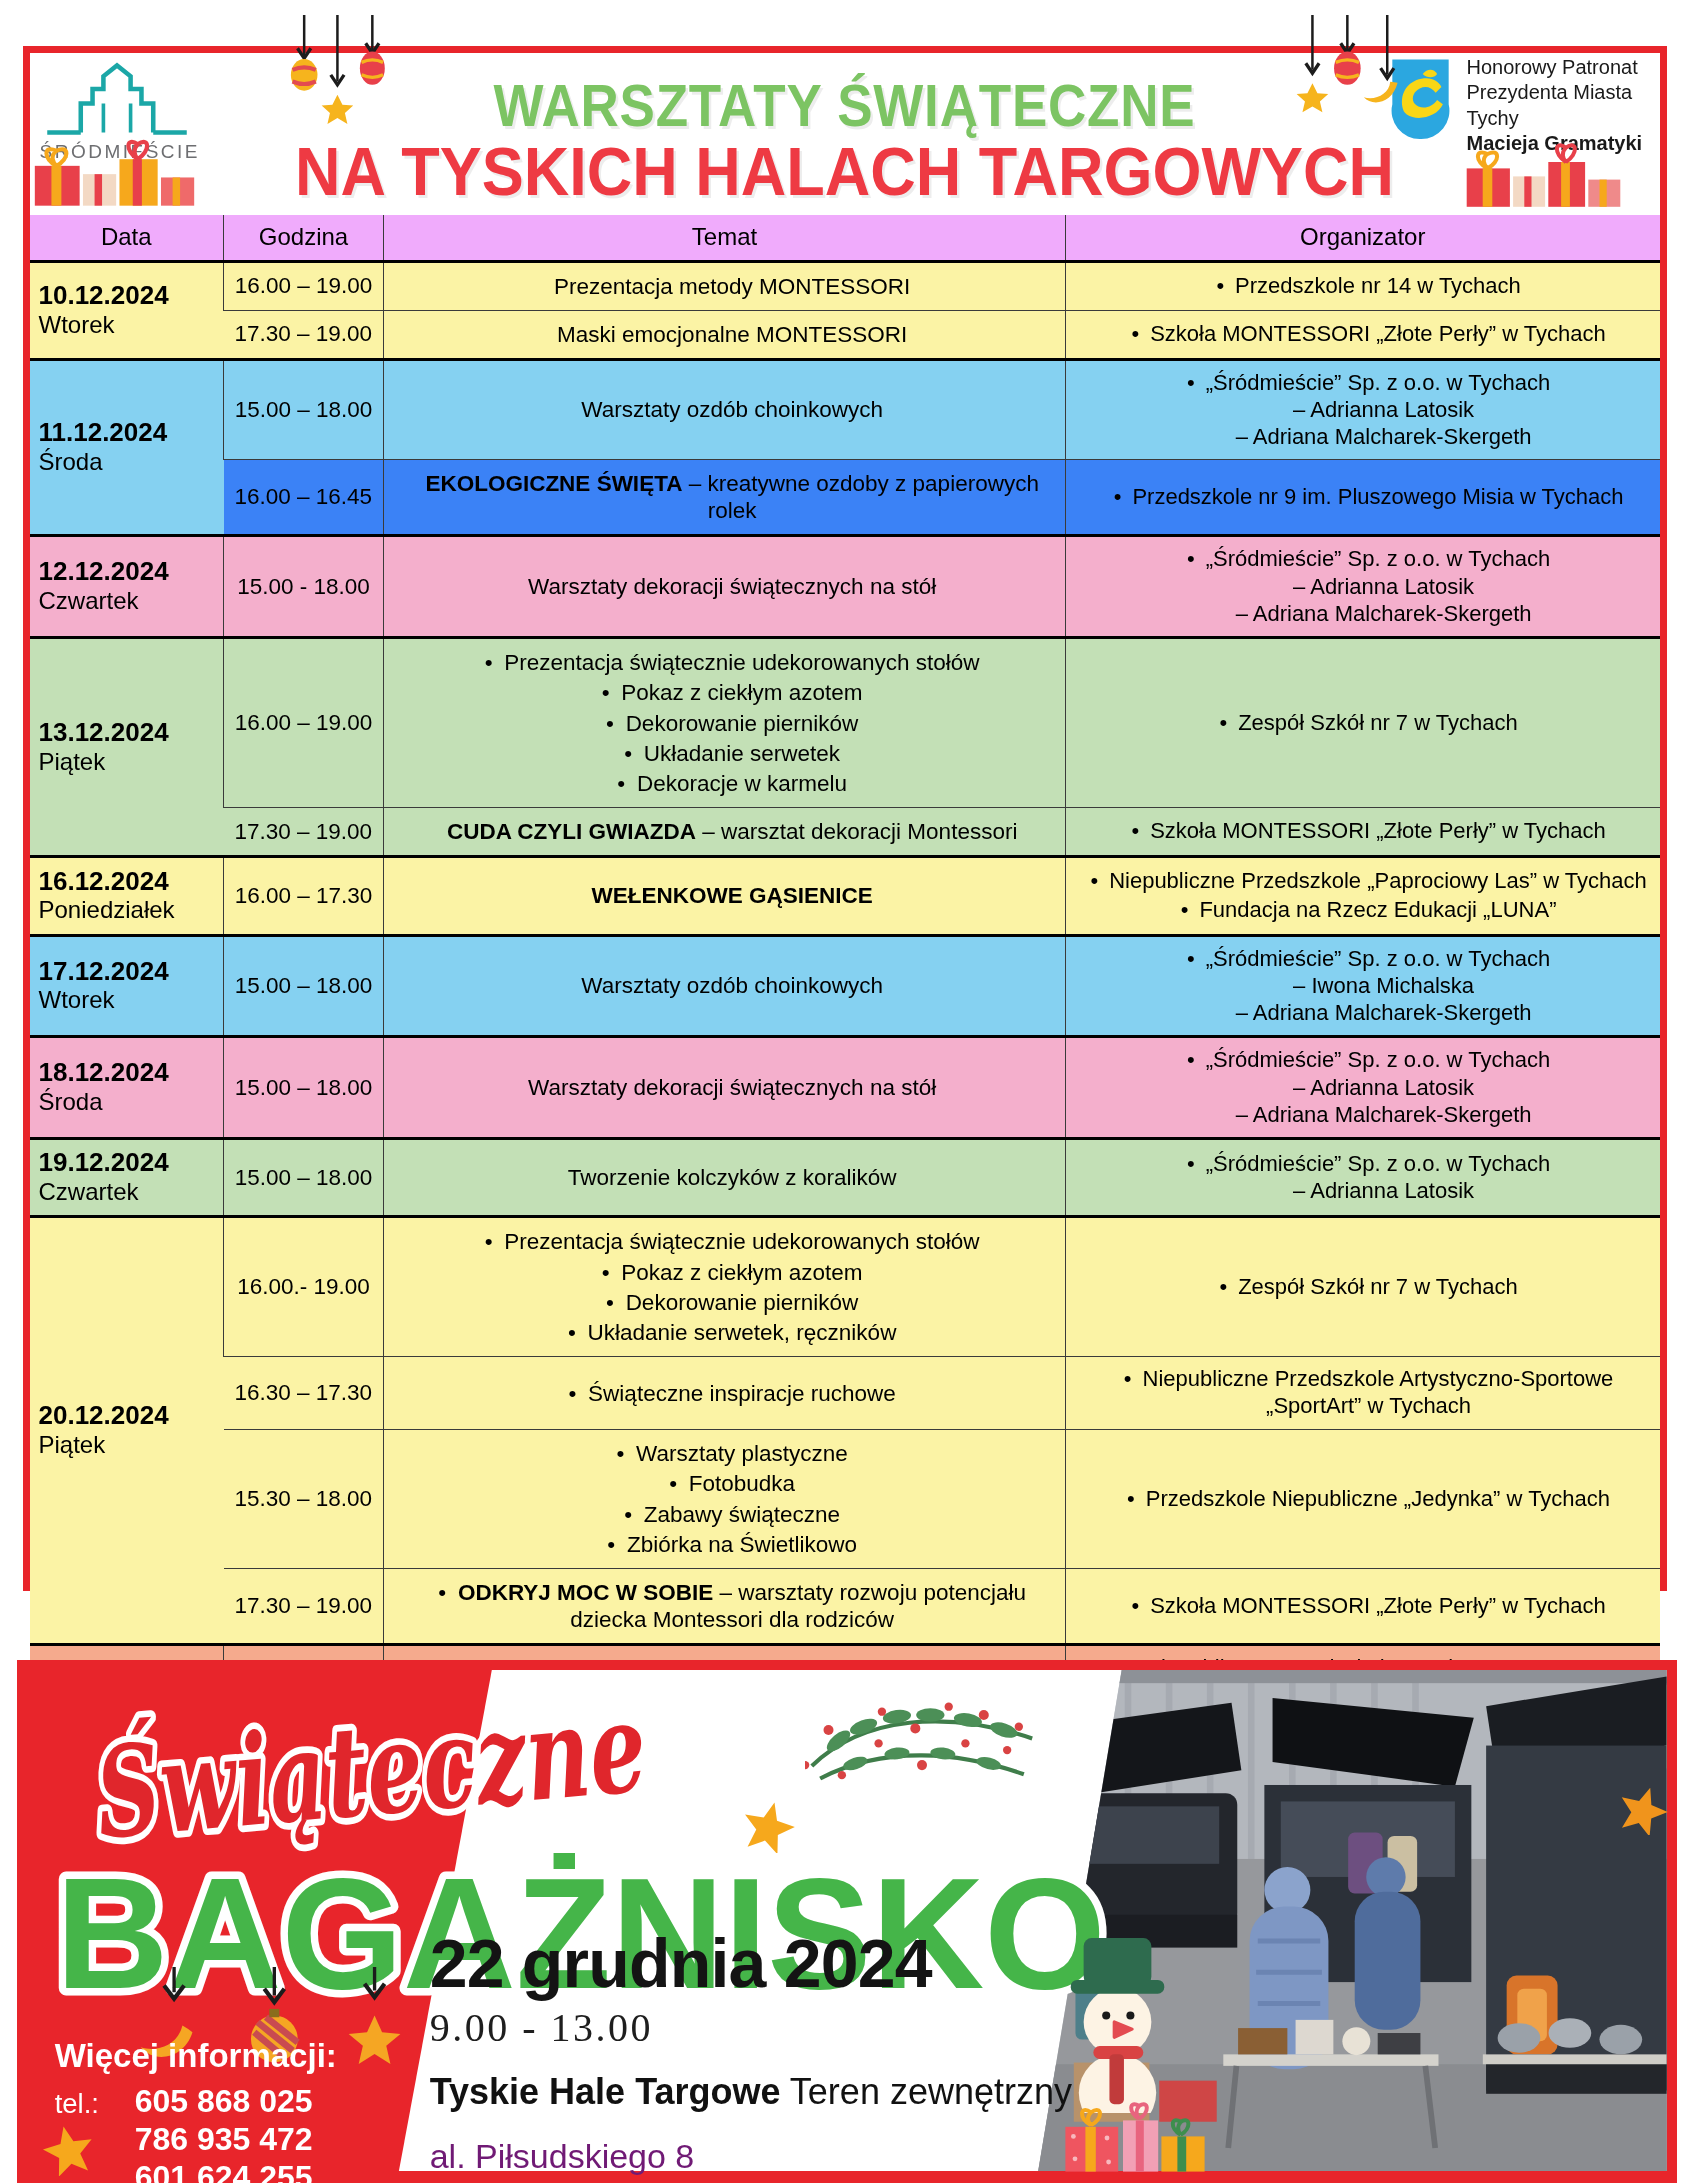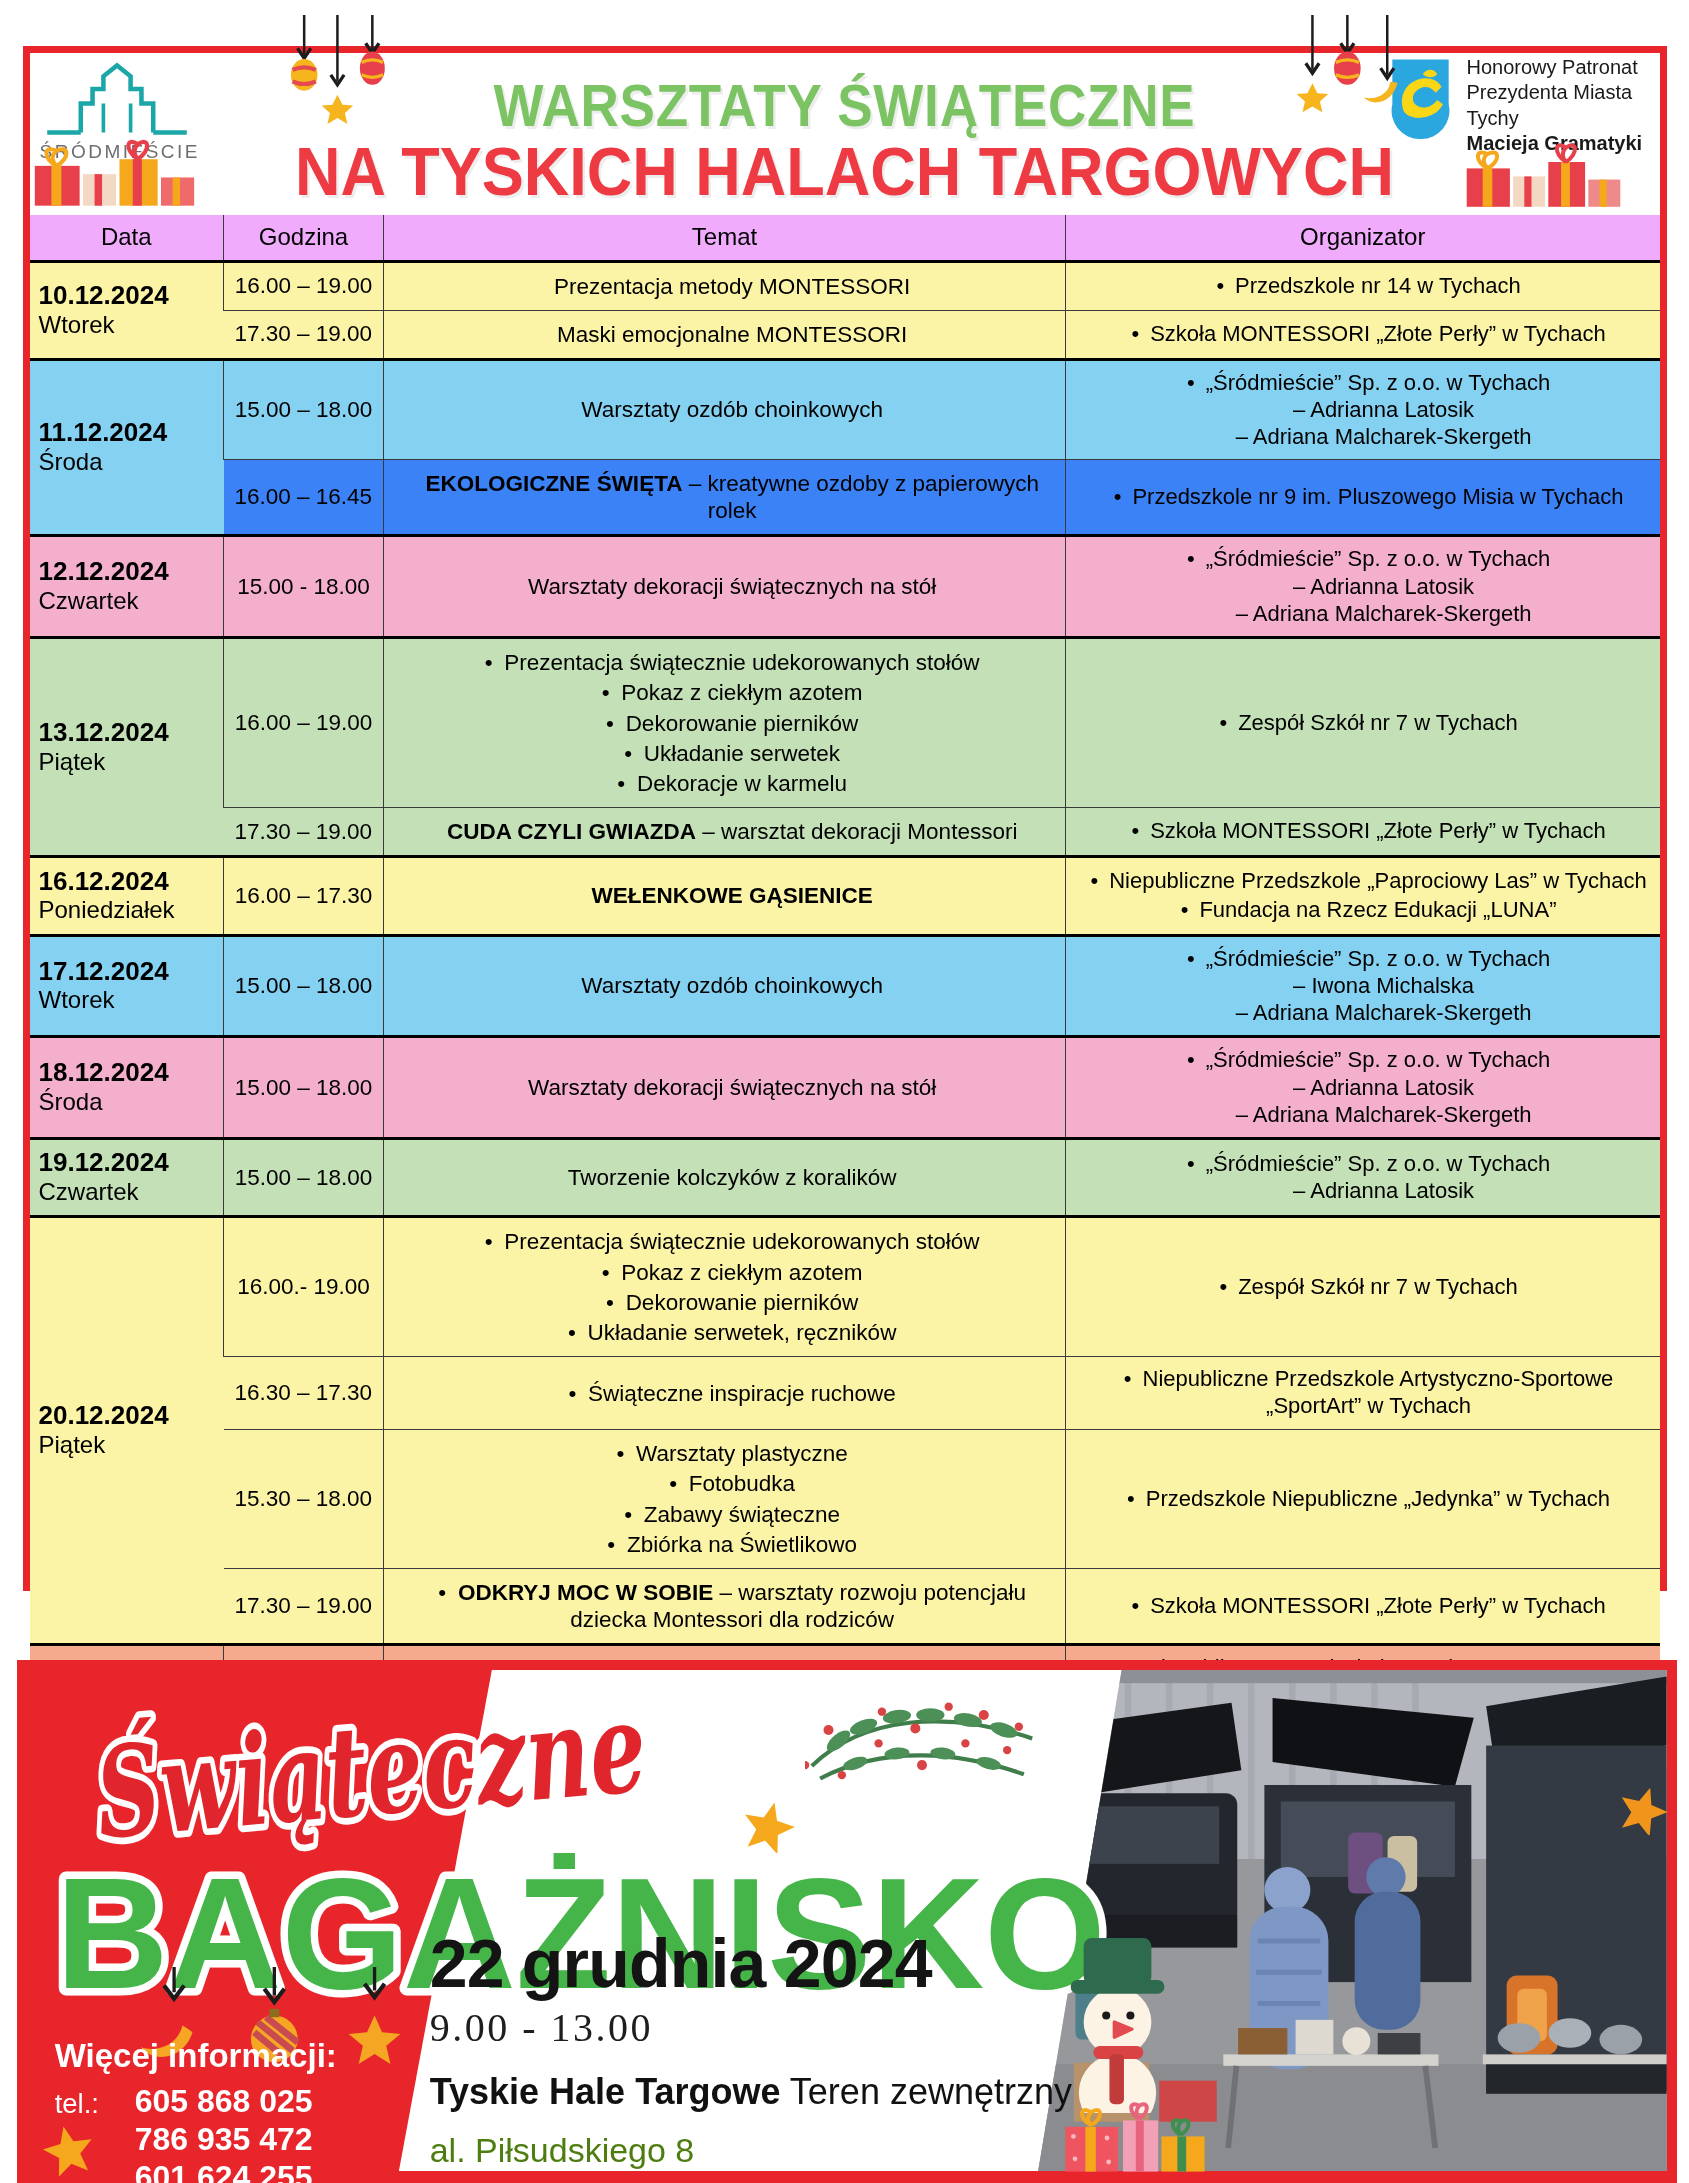--- a/index.html
+++ b/index.html
@@ -62,21 +62,21 @@
   .phones .phone{font-weight:700;font-size:32px;line-height:1.18;}
   .star-left{position:absolute;left:25px;top:464px;z-index:3;}
   .star-white{position:absolute;left:724px;top:140px;z-index:2;}
   .star-photo{position:absolute;left:1600px;top:125px;z-index:4;}
   .mistletoe{position:absolute;left:788px;top:35px;z-index:2;}
   .event-info{position:absolute;left:413px;top:269px;z-index:4;color:#141414;}
   .ev-date{font-weight:700;font-size:68px;letter-spacing:-0.8px;line-height:1.0;}
   .ev-time{font-size:40px;margin-top:7px;letter-spacing:2.5px;color:#1e1e1e;font-family:Liberation Serif, serif;}
   .ev-venue{font-size:36px;margin-top:20px;color:#111;}
   .ev-venue .vb{font-weight:700;}
-  .ev-address{font-size:34px;margin-top:18px;color:#4d7c0f;}
+  .ev-address{font-size:34px;margin-top:24px;color:#701a75;}
   .snowman{position:absolute;left:1036px;top:274px;z-index:5;}
   .banner-gifts{position:absolute;left:1041px;top:430px;z-index:5;}
 </style>
 </head>
 <body>
 
 <div class="poster">
   <div class="poster-header">
     <div class="logo-box">
       <svg width="154" height="77" viewBox="0 0 170 85">

